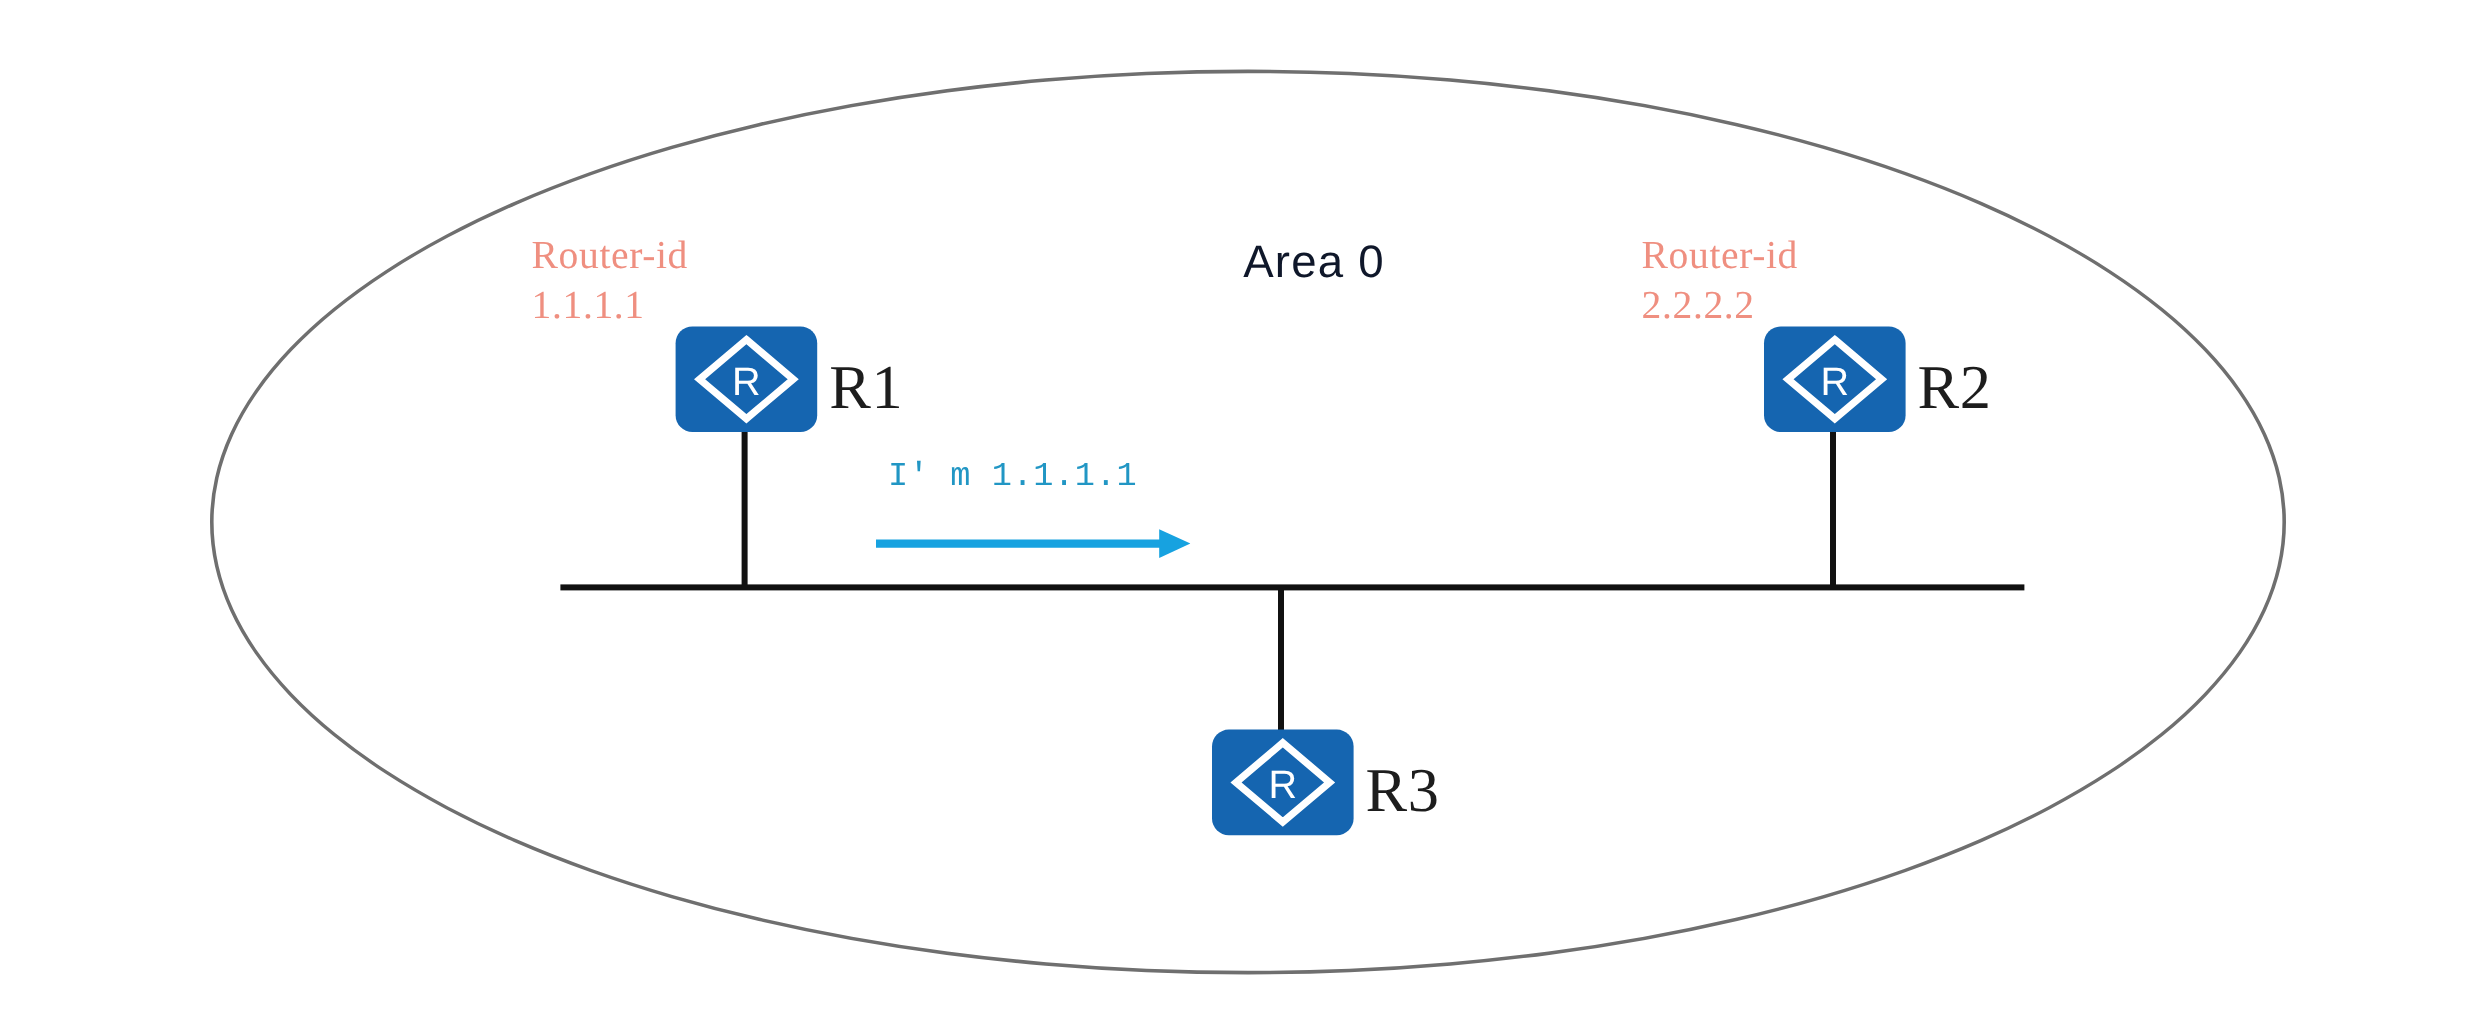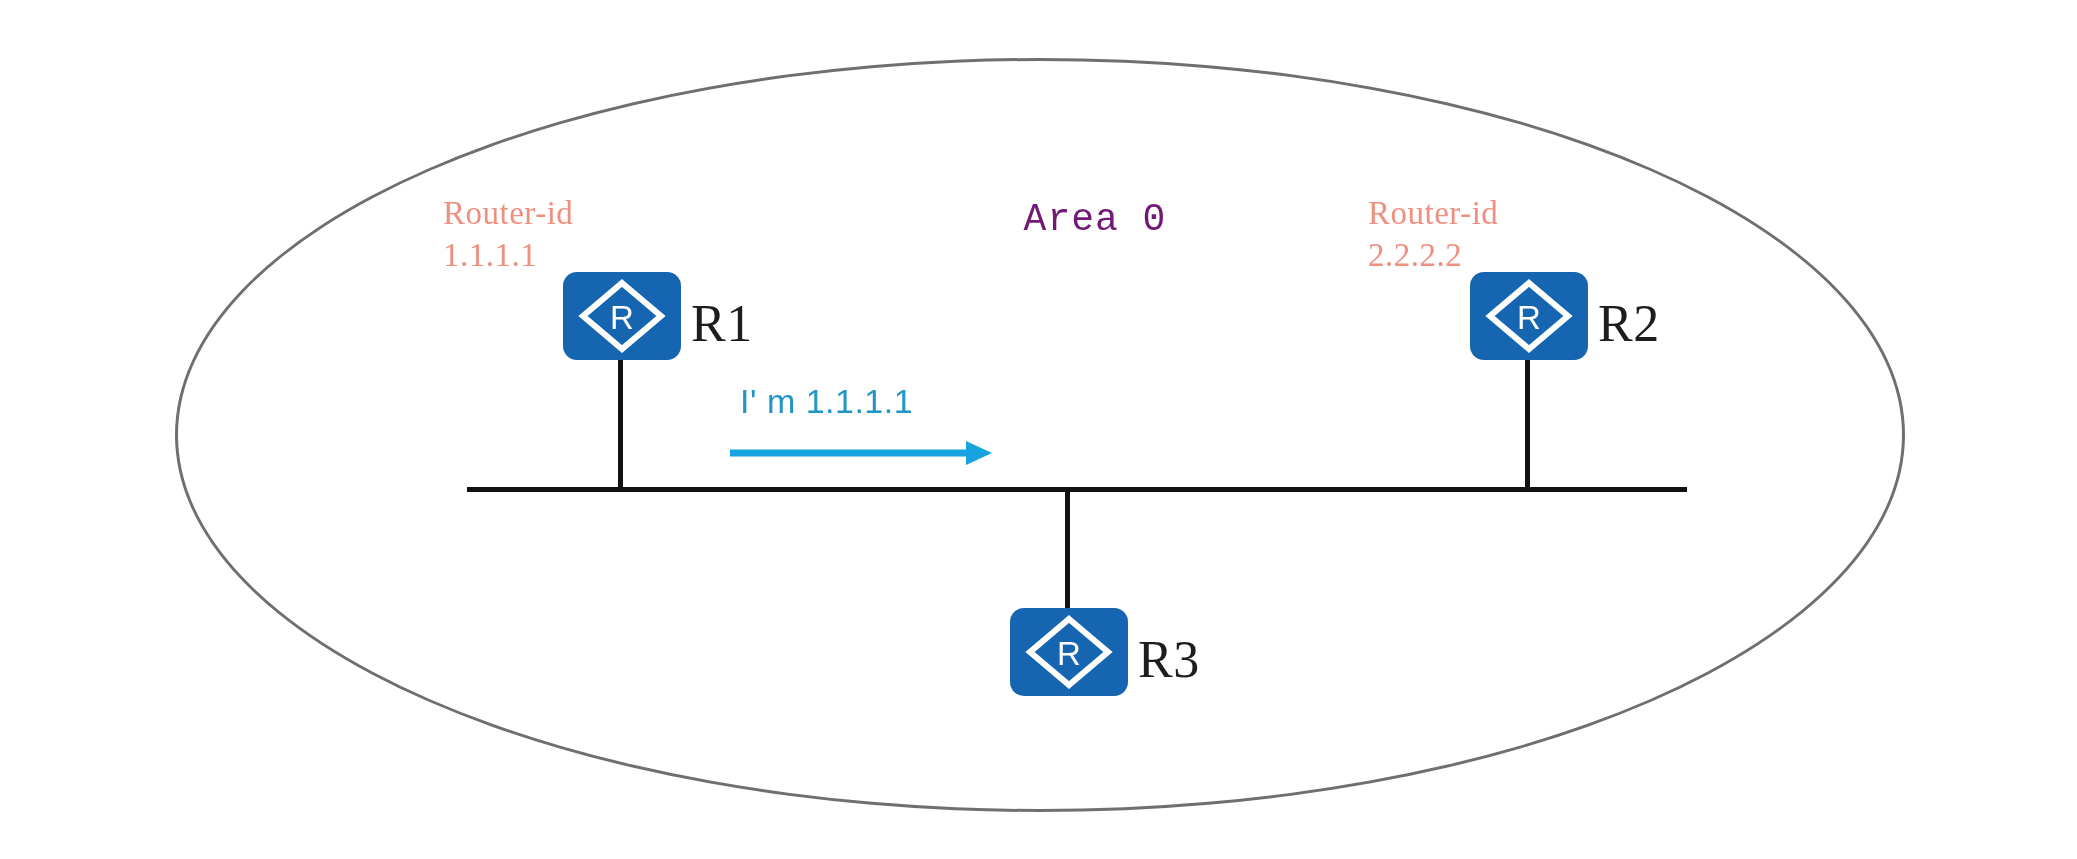--- a/index.html
+++ b/index.html
@@ -27,23 +27,23 @@
     border-radius: 50%;
     box-sizing: border-box;
   }
 
   .area-label {
     position: absolute;
     left: 1005px;
     top: 198px;
     width: 180px;
     text-align: center;
-    font-family: Liberation Mono, monospace;
+    font-family: Liberation Sans, sans-serif;
     font-size: 38px;
-    color: #701a75;
+    color: #0f172a;
     letter-spacing: 1px;
     white-space: nowrap;
   }
 
   
   .bus-line {
     position: absolute;
     left: 467px;
     top: 487px;
     width: 1220px;
@@ -100,22 +100,22 @@
   }
   .rid-r1 { left: 443px; top: 192px; }
   .rid-r2 { left: 1368px; top: 192px; }
   .rid-r3 { left: 908px; top: 748px; }
 
   
   .adv-text {
     position: absolute;
     left: 740px;
     top: 382px;
-    font-family: Liberation Sans, sans-serif;
-    font-size: 34px;
+    font-family: Liberation Mono, monospace;
+    font-size: 28px;
     color: #2196c4;
     white-space: pre;
     letter-spacing: 0.5px;
   }
   .adv-arrow {
     position: absolute;
     left: 730px;
     top: 436px;
     width: 262px;
     height: 34px;

